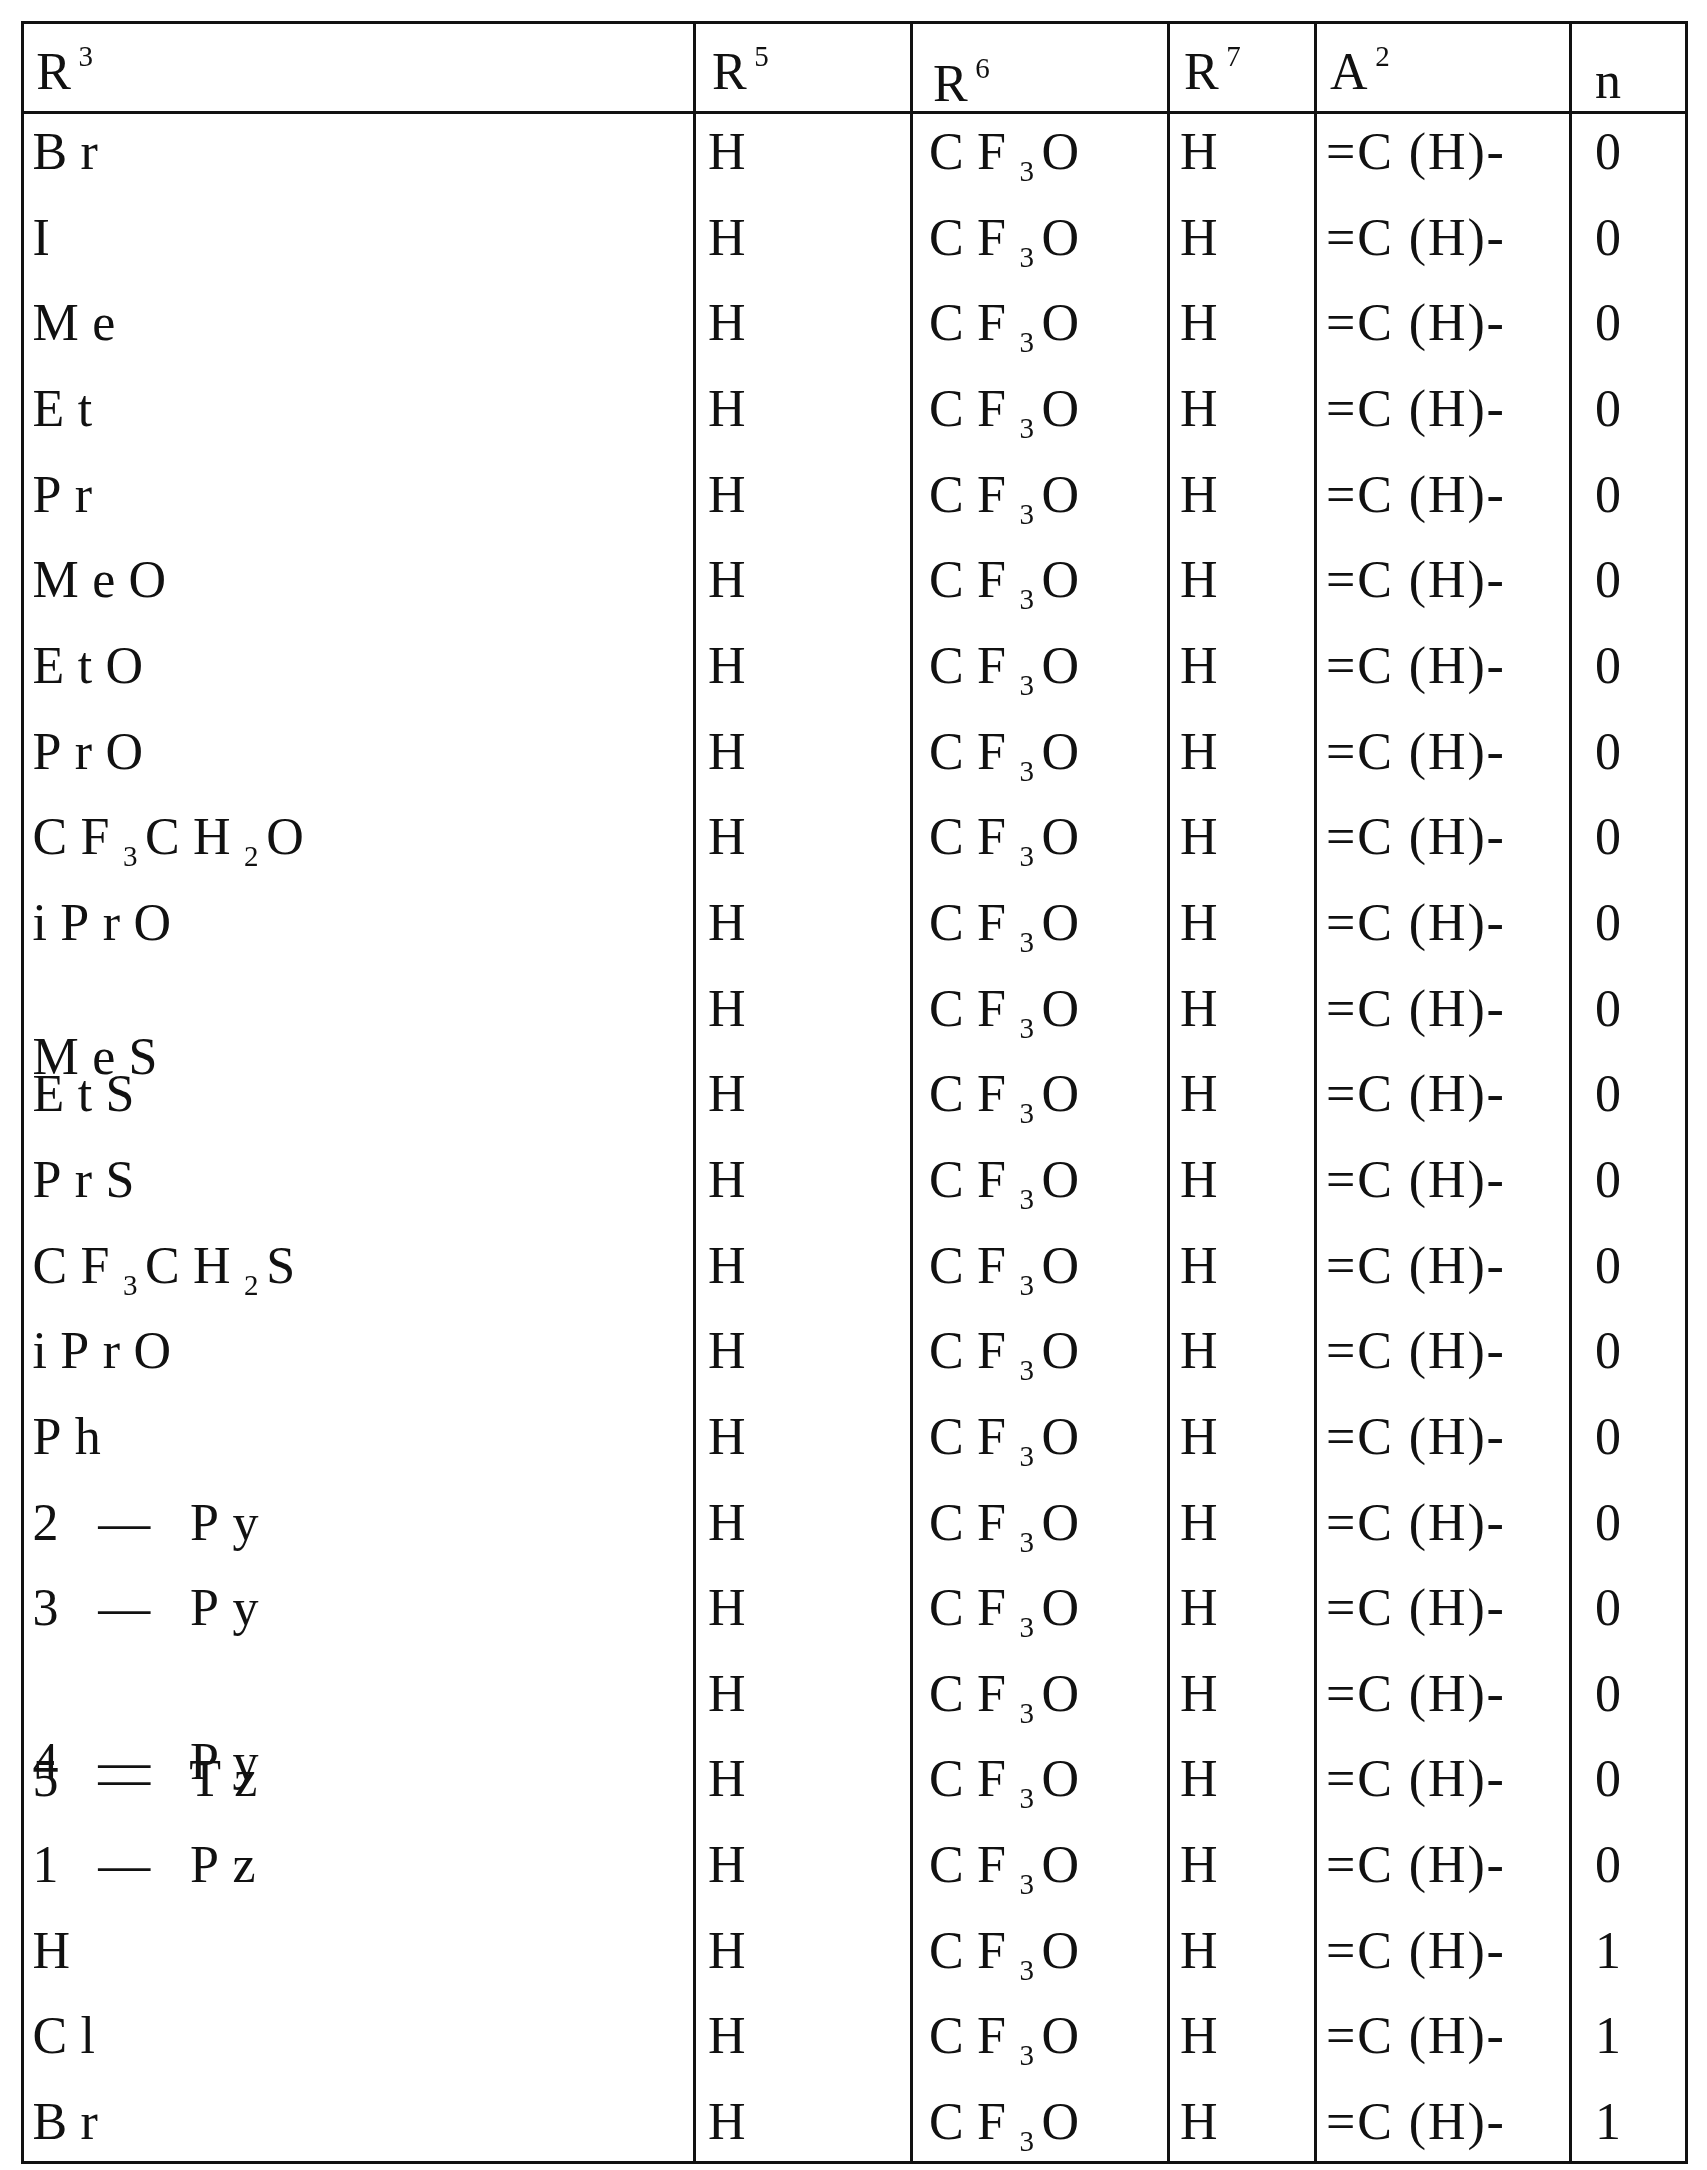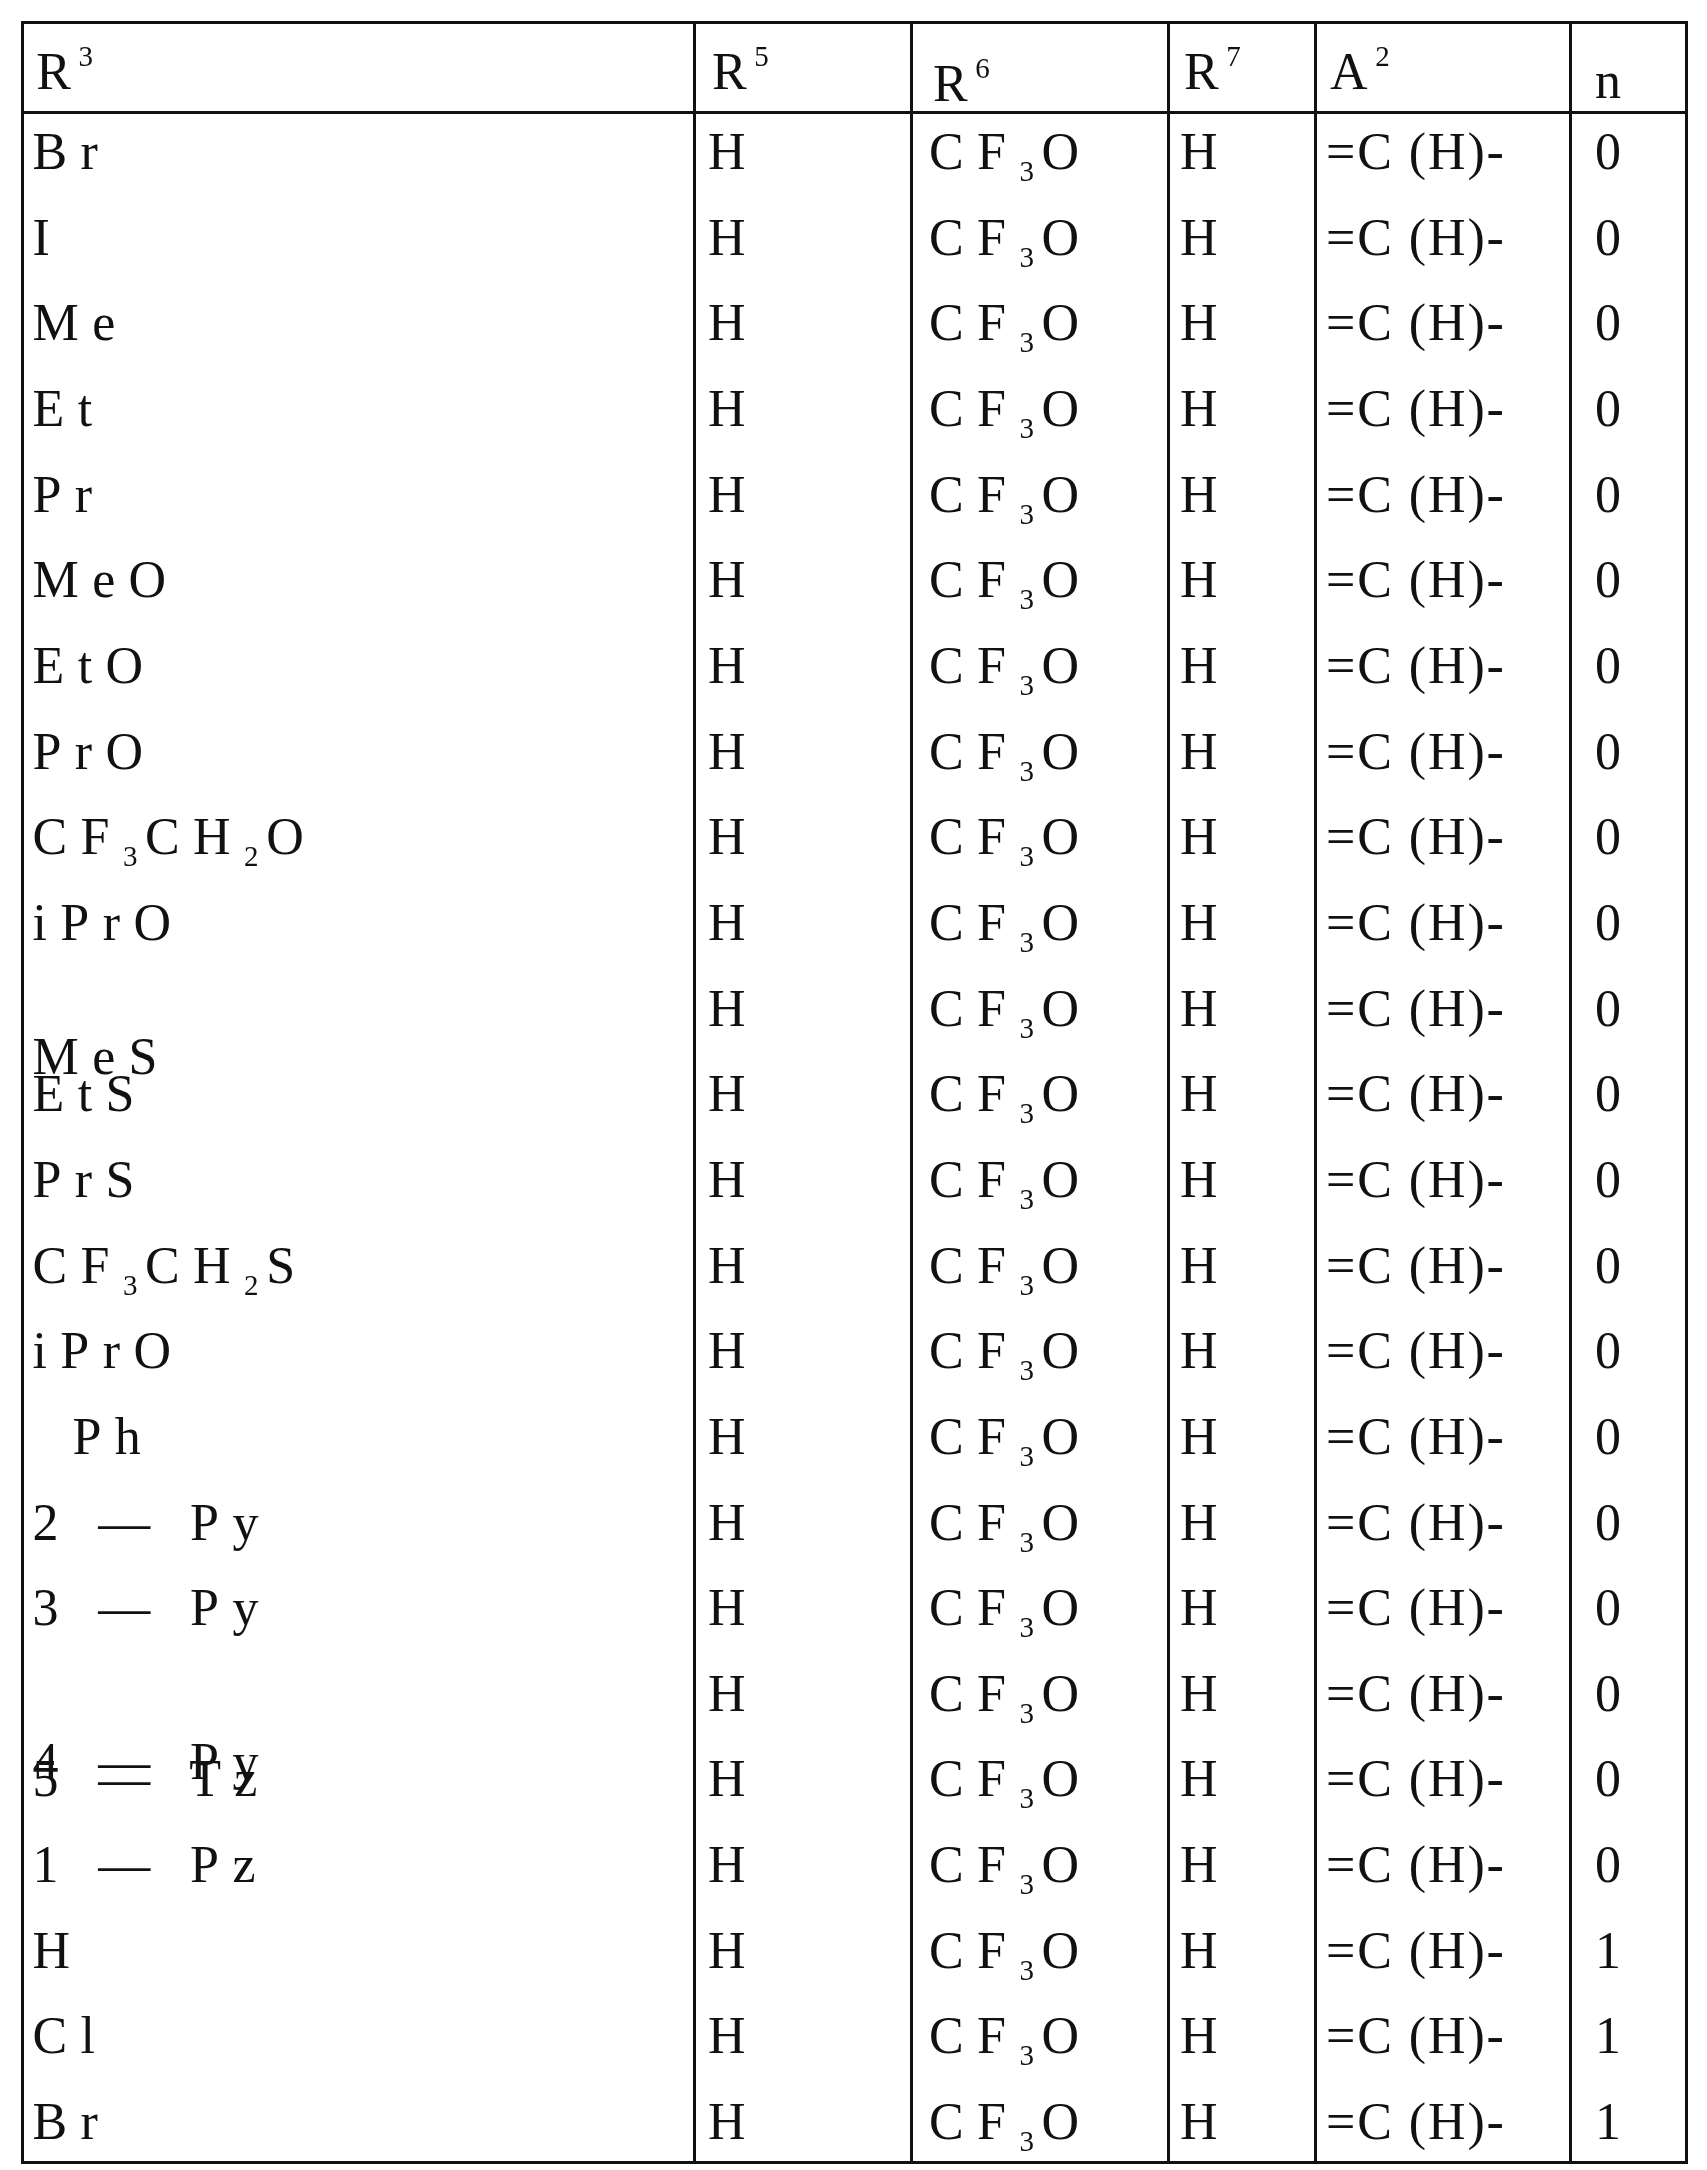--- a/index.html
+++ b/index.html
@@ -147,21 +147,21 @@
     </div>
     <div style="position: absolute; left: 0px; top: 0px;">
       <div class="cell" style="top: 1304px; left: 11.5px;">iPrO</div>
       <div class="cell" style="top: 1304px; left: 687px;">H</div>
       <div class="cell" style="top: 1304px; left: 908px;">CF<sub>3</sub>O</div>
       <div class="cell" style="top: 1304px; left: 1159px;">H</div>
       <div class="cell a2" style="top: 1304px; left: 1305px;">=C (H)-</div>
       <div class="cell" style="top: 1304px; left: 1574px;">0</div>
     </div>
     <div style="position: absolute; left: 0px; top: 0px;">
-      <div class="cell" style="top: 1390px; left: 11.5px; margin-left: 40px;">Ph</div>
+      <div class="cell" style="top: 1390px; left: 11.5px;">Ph</div>
       <div class="cell" style="top: 1390px; left: 687px;">H</div>
       <div class="cell" style="top: 1390px; left: 908px;">CF<sub>3</sub>O</div>
       <div class="cell" style="top: 1390px; left: 1159px;">H</div>
       <div class="cell a2" style="top: 1390px; left: 1305px;">=C (H)-</div>
       <div class="cell" style="top: 1390px; left: 1574px;">0</div>
     </div>
     <div style="position: absolute; left: 0px; top: 0px;">
       <div class="cell" style="top: 1476px; left: 11.5px;">2 — Py</div>
       <div class="cell" style="top: 1476px; left: 687px;">H</div>
       <div class="cell" style="top: 1476px; left: 908px;">CF<sub>3</sub>O</div>

